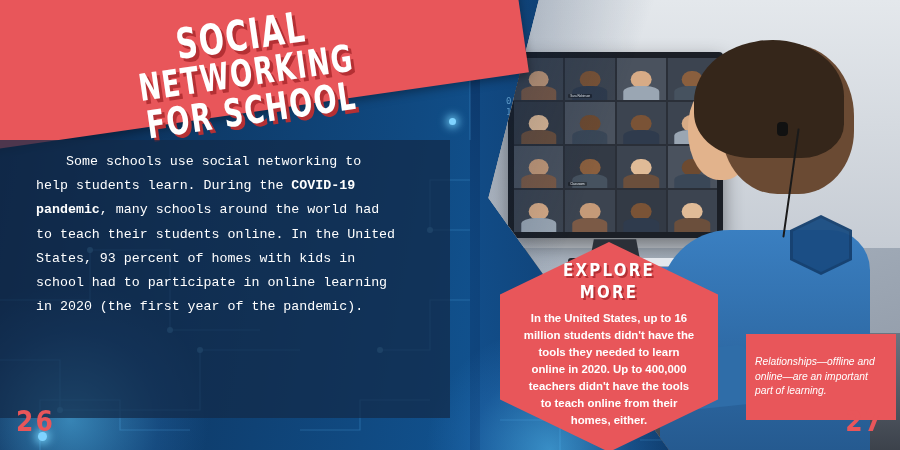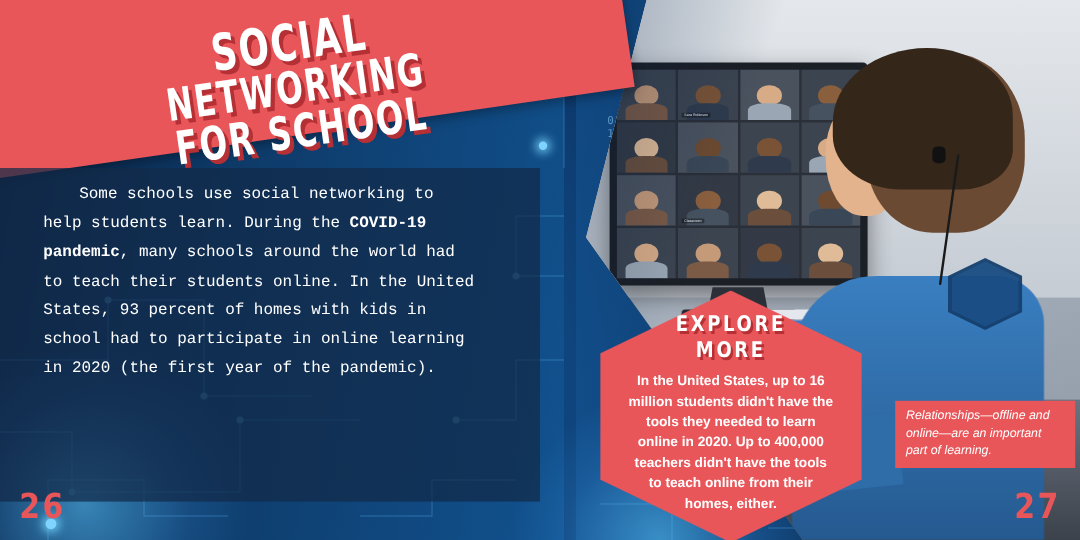--- a/index.html
+++ b/index.html
@@ -344,21 +344,21 @@
   .caption {
     position: absolute;
     left: 746px;
     top: 334px;
     width: 150px;
     background: #e8565a;
     color: #ffffff;
     font-style: italic;
     font-size: 10.3px;
     line-height: 1.42;
-    padding: 6px 9px;
+    padding: 21px 9px;
     box-sizing: border-box;
   }
 
   
   .binary {
     position: absolute;
     color: rgba(150,215,255,0.55);
     font-family: "DejaVu Sans Mono", monospace;
     font-size: 9px;
     line-height: 1.25;

